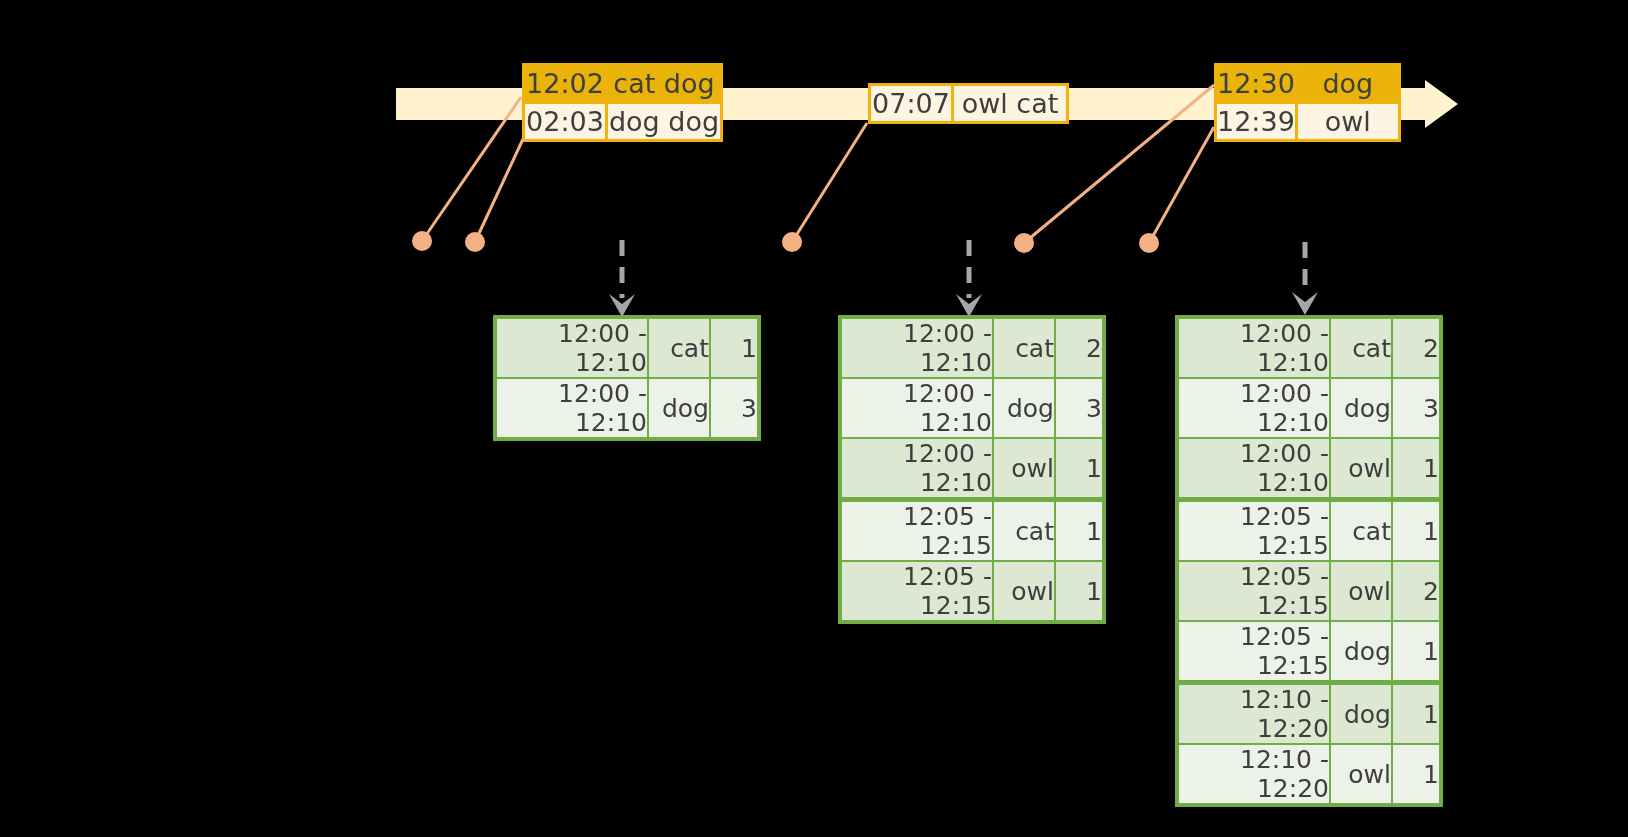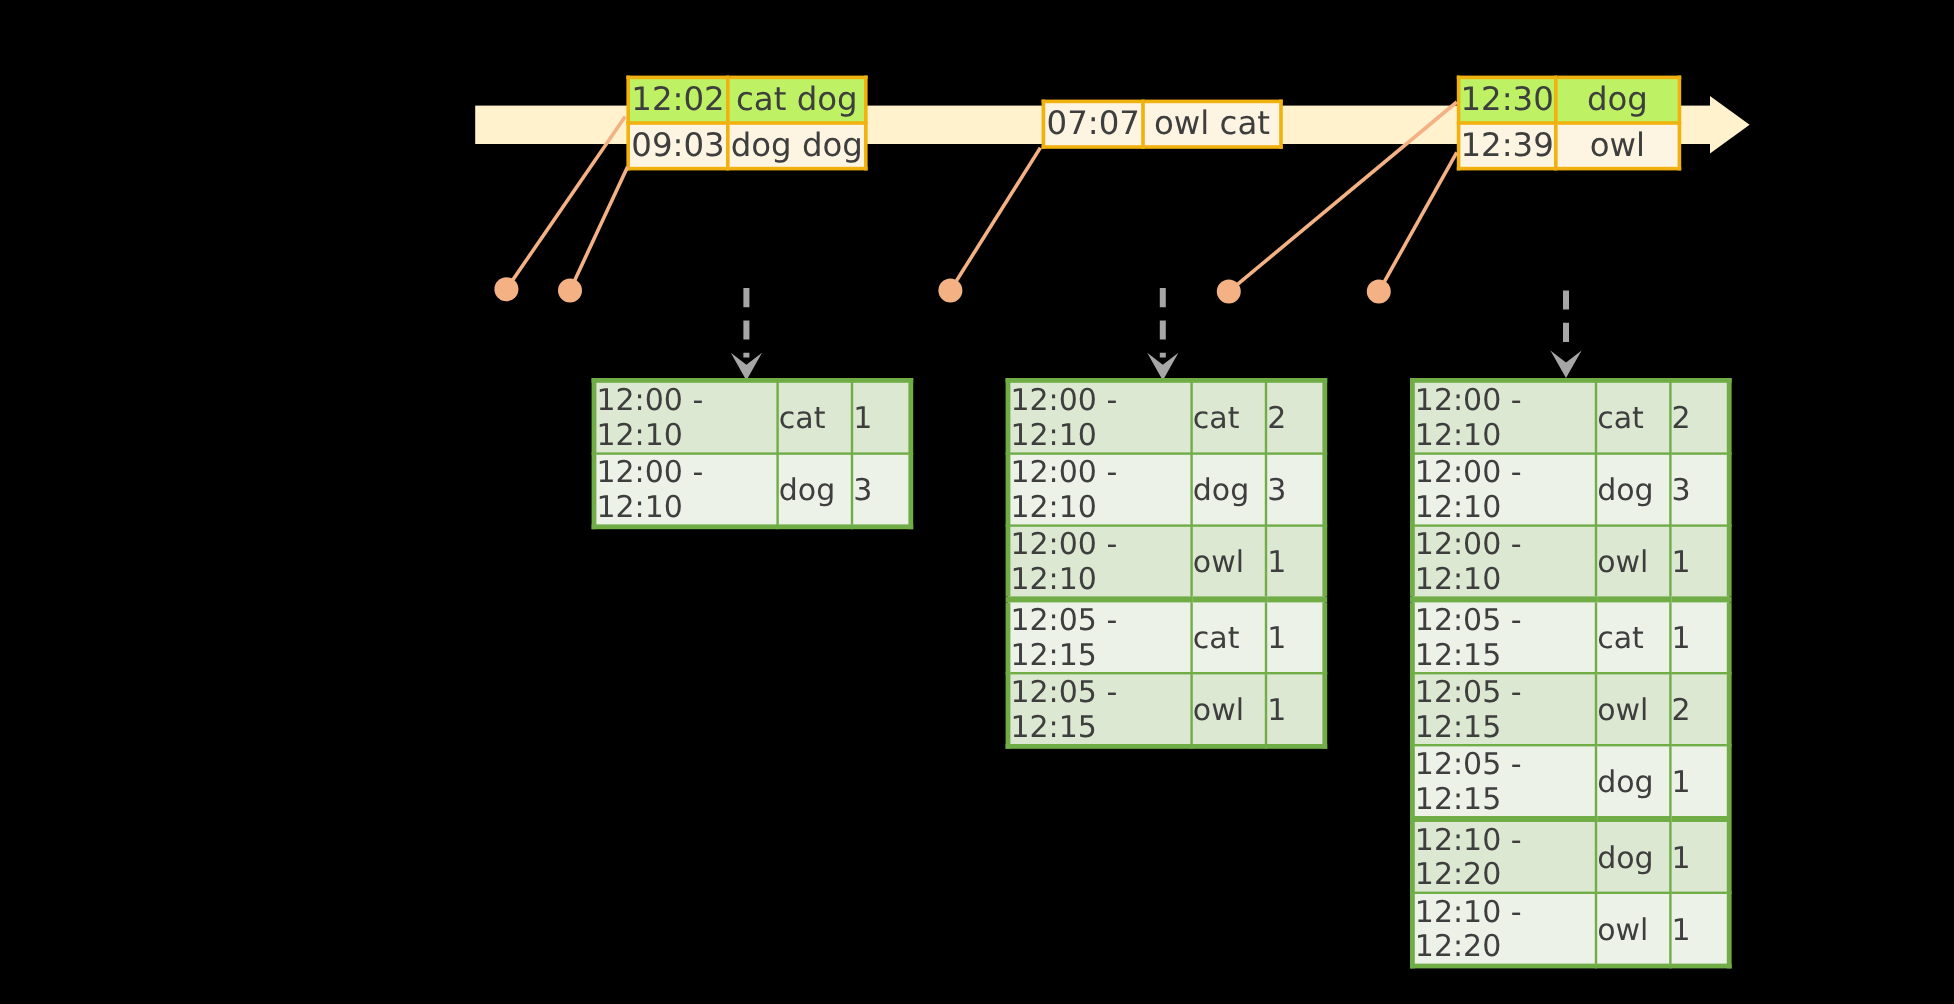--- a/index.html
+++ b/index.html
@@ -15,26 +15,26 @@
     border-left:33px solid #FFF2CC;border-top:24px solid transparent;border-bottom:24px solid transparent;}
 
   
   table{border-collapse:collapse;position:absolute;table-layout:fixed;}
   .etbl{border:3px solid #F1B10F;font-size:27px;}
   .etbl td{border:3px solid #F1B10F;height:35px;text-align:center;vertical-align:middle;padding:0;}
   .etbl td.tcol{width:80px;}
   .etbl td.wcol{width:112px;}
   .etbl3 td.tcol{width:70px;}
   .etbl3 td.wcol{width:100px;}
-  .erow-d td{background:#bef264;}
+  .erow-d td{background:#eab308;}
   .erow-l td{background:#FDF4E2;}
 
   
   .gtbl{border:4px solid #70AD47;font-size:25px;}
-  .gtbl td{border:2px solid #70AD47;height:33px;text-align:left;vertical-align:middle;padding:0;}
+  .gtbl td{border:2px solid #70AD47;height:33px;text-align:right;vertical-align:middle;padding:0;}
   .gtbl td.win{width:150px;}
   .gtbl td.word{width:60px;}
   .gtbl td.cnt{width:46px;}
   .grow-d td{background:#DCE8D2;}
   .grow-l td{background:#EDF2E9;}
   .gsep td{border-top:5px solid #70AD47;}
 
   .overlay{position:absolute;left:0;top:0;pointer-events:none;}
 </style>
 </head>
@@ -43,21 +43,21 @@
 <div class="band"></div>
 <div class="band-head"></div>
 
 <table class="etbl" style="left:522px;top:63px;">
   <tbody>
       <tr class="erow-d">
     <td class="tcol">12:02</td>
     <td class="wcol">cat dog</td>
   </tr>
   <tr class="erow-l">
-    <td class="tcol">09:03</td>
+    <td class="tcol">02:03</td>
     <td class="wcol">dog dog</td>
   </tr>
 </tbody>
   </table>
 
 <table class="etbl" style="left:868px;top:83px;">
   <tbody>
       <tr class="erow-l">
     <td class="tcol">07:07</td>
     <td class="wcol">owl cat</td>

